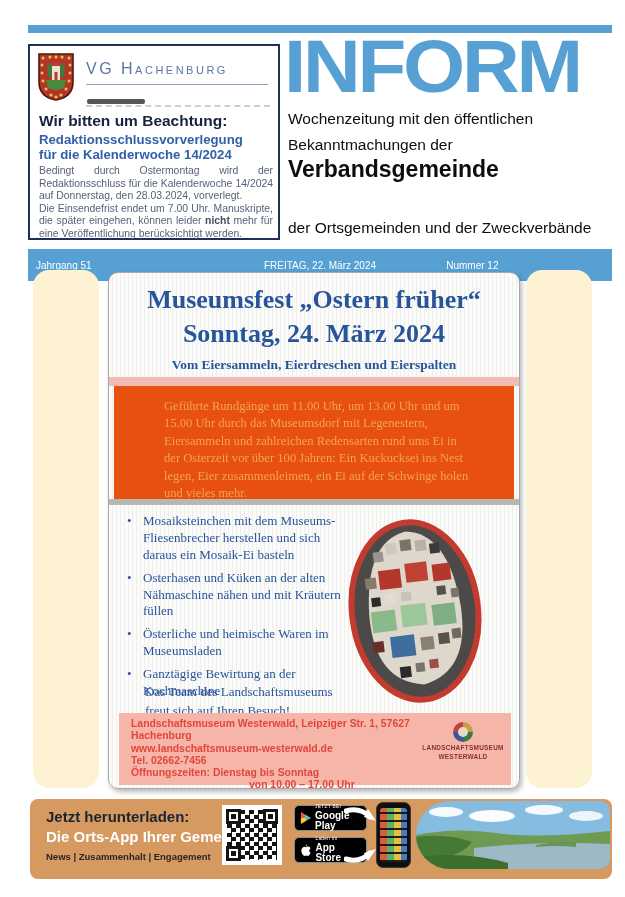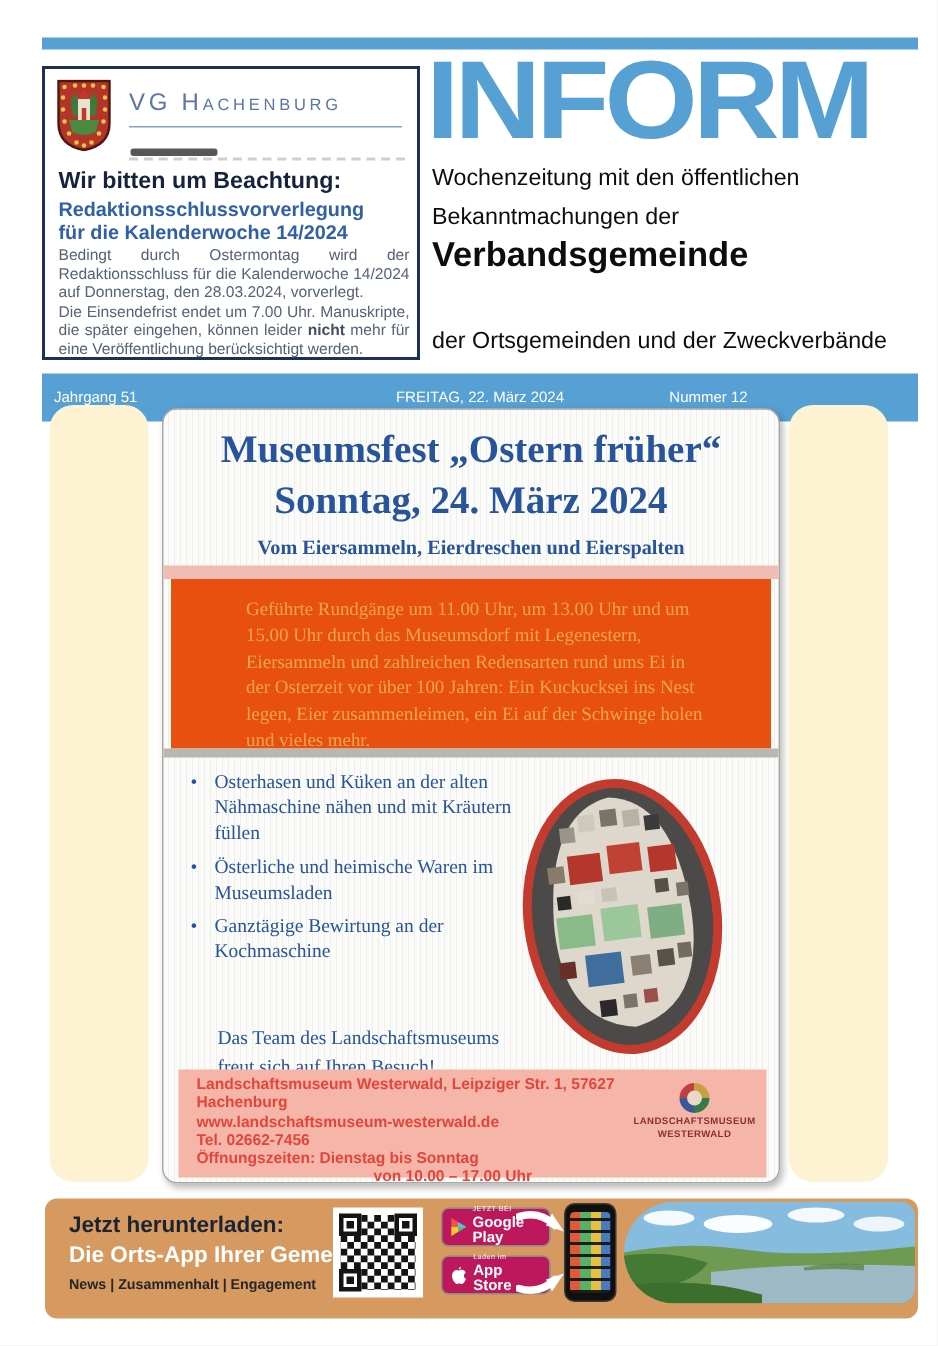--- a/index.html
+++ b/index.html
@@ -71,21 +71,21 @@
   
   .banner { left:30px; top:799px; width:582px; height:80px; background:#d6995f; border-radius:8px;padding-left:28px; }
   .b-line1 { position:absolute; left:16px; top:9px;  font-size:15px; font-weight:bold; color:#1a2433; }
   .b-line2 { position:absolute; left:16px; top:29px; font-size:15px; font-weight:bold; color:#ffffff; }
   .b-line3 { position:absolute; left:16px; top:52px; font-size:9.5px; font-weight:bold; color:#26262a; }
   .b-qr { position:absolute; left:192px; top:6px; width:60px; height:60px; background:#fff; }
   .qr-noise { position:absolute; inset:5px; background:repeating-conic-gradient(#141414 0% 25%, #ffffff 0% 50%); background-size:9px 9px; }
   .qr-f { position:absolute; width:15px; height:15px; border:3px solid #141414; background:#fff; }
   .qr-f::after { content:""; position:absolute; inset:2px; background:#141414; }
   .qr-tl { left:4px; top:4px; } .qr-tr { right:4px; top:4px; } .qr-bl { left:4px; bottom:4px; }
-  .b-badge { position:absolute; left:264px; width:73px; height:26px; background:#be185d; border:1px solid #8a8a8a; border-radius:5px; display:flex; align-items:center; padding:2px 5px; color:#fff; }
+  .b-badge { position:absolute; left:264px; width:73px; height:26px; background:#000000; border:1px solid #8a8a8a; border-radius:5px; display:flex; align-items:center; padding:2px 5px; color:#fff; }
   .b-badge1 { top:6px; } .b-badge2 { top:38px; }
   .badge-txt { margin-left:4px; line-height:1; }
   .badge-small { font-size:4.8px; display:block; letter-spacing:.3px; }
   .badge-big { font-size:10px; font-weight:bold; display:block; margin-top:1px; }
   .play-tri { width:11px; height:12px; background:conic-gradient(#4fc3f7 0 25%, #66bb6a 0 50%, #ffca28 0 75%, #ef5350 0 100%);
               clip-path:polygon(8% 0, 100% 50%, 8% 100%); flex:0 0 auto; }
   .b-arrow { position:absolute; z-index:2; }
   .b-phone { position:absolute; left:346px; top:3px; width:35px; height:66px; background:#101010; border:1px solid #3a3a3a; border-radius:7px; z-index:1; }
   .phone-screen { position:absolute; inset:5px 3px; background-color:#181818;
         background-image:repeating-linear-gradient(0deg, rgba(16,16,16,.9) 0 2px, transparent 2px 8px),
@@ -162,20 +162,21 @@
     <div class="p-title">Museumsfest „Ostern früher“</div>
     <div class="p-date">Sonntag, 24. März 2024</div>
     <div class="p-sub">Vom Eiersammeln, Eierdreschen und Eierspalten</div>
     <div class="p-pinkband"></div>
     <div class="p-orange">
       <p>Geführte Rundgänge um 11.00 Uhr, um 13.00 Uhr und um 15.00 Uhr durch das Museumsdorf mit Legenestern, Eiersammeln und zahlreichen Redensarten rund ums Ei in der Osterzeit vor über 100 Jahren: Ein Kuckucksei ins Nest legen, Eier zusammenleimen, ein Ei auf der Schwinge holen und vieles mehr.</p>
     </div>
     <div class="p-grayband"></div>
 
     <ul class="p-bullets">
+      <li>Mosaiksteinchen mit dem Museums-Fliesenbrecher herstellen und sich daraus ein Mosaik-Ei basteln</li>
       <li>Osterhasen und Küken an der alten Nähmaschine nähen und mit Kräutern füllen</li>
       <li>Österliche und heimische Waren im Museumsladen</li>
       <li>Ganztägige Bewirtung an der Kochmaschine</li>
     </ul>
 
     <div class="p-egg">
       <svg viewBox="0 0 136 192" width="136" height="192">
         <g transform="rotate(-7 68 96)">
           <ellipse cx="68" cy="96" rx="63" ry="89" fill="#4c4a48" stroke="#c23b2e" stroke-width="6"></ellipse>
           <path d="M68,16 q42,6 46,80 q2,66 -46,74 q-48,-8 -46,-74 q4,-74 46,-80 Z" fill="#ddd7cc"></path>

